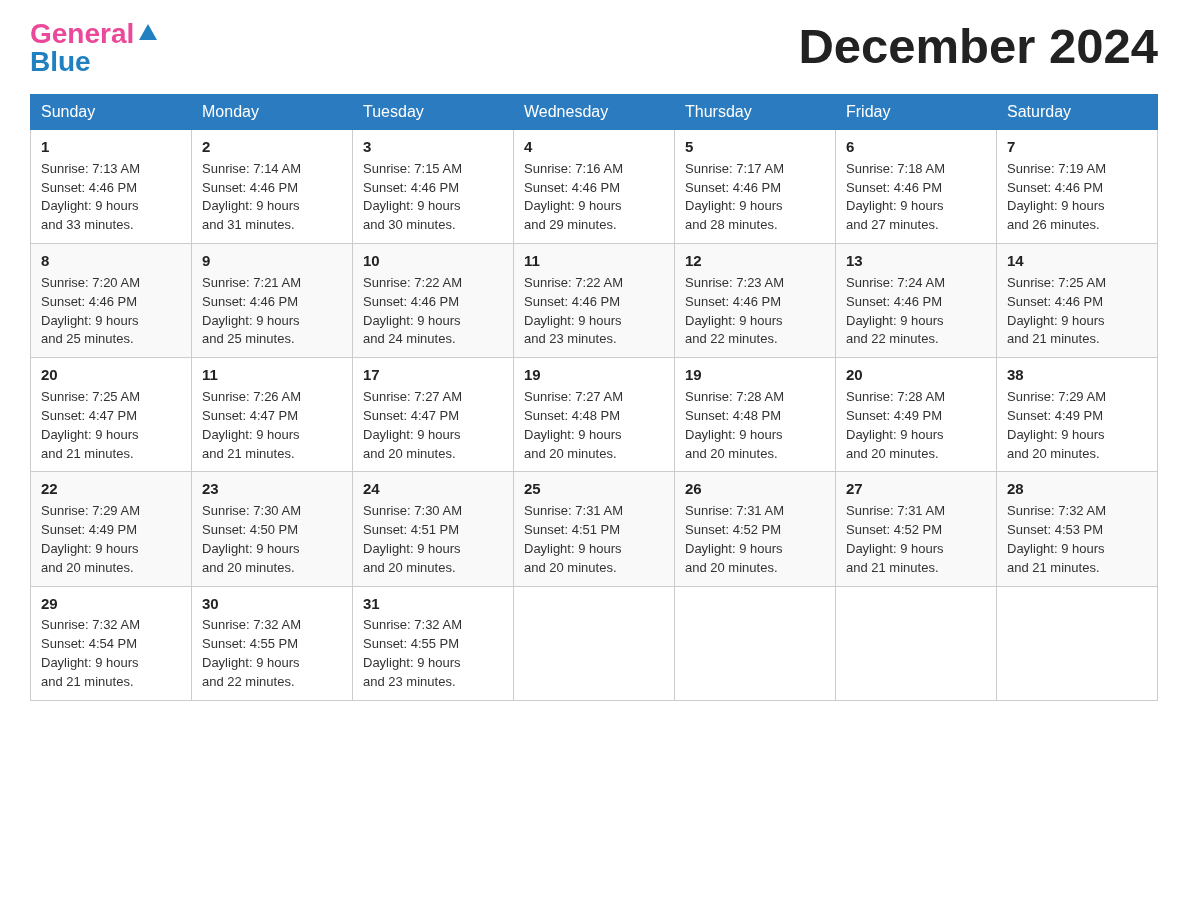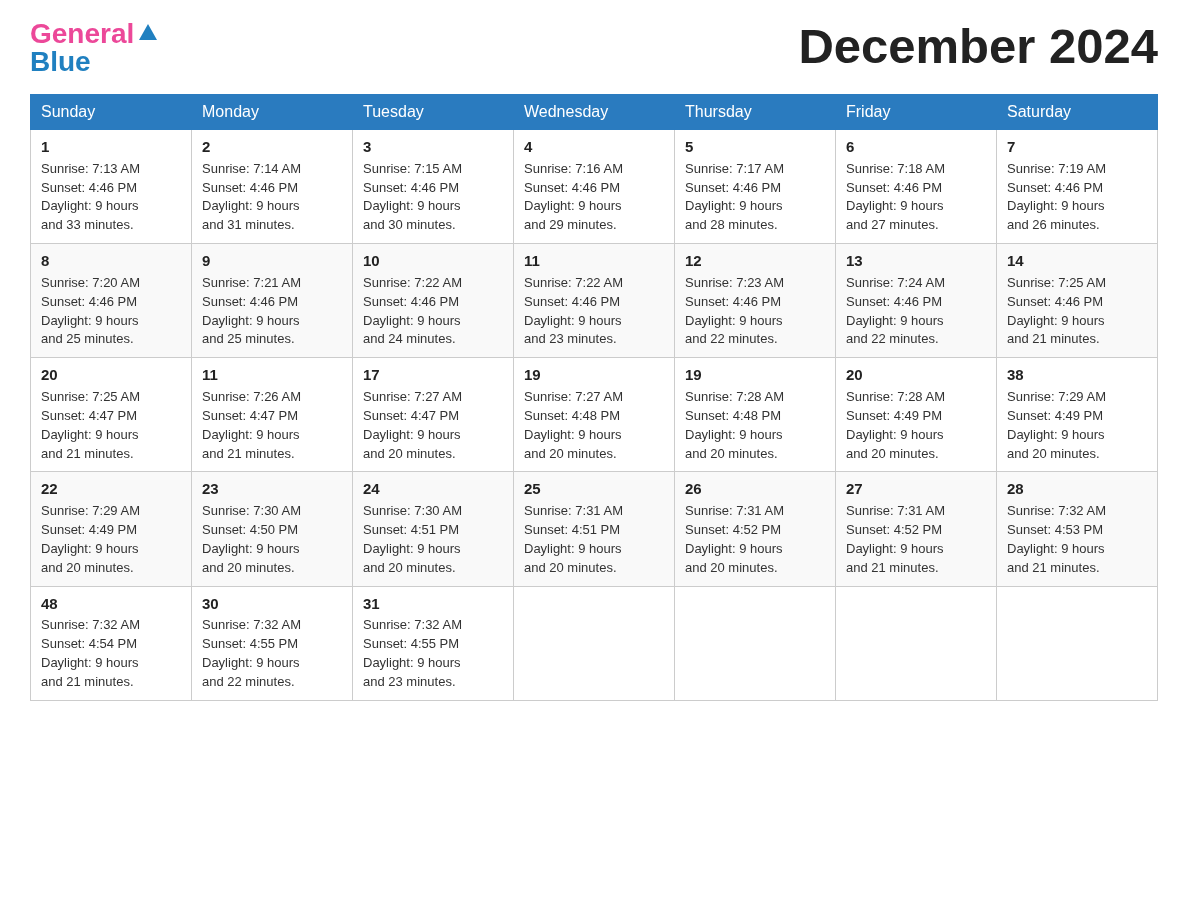--- a/index.html
+++ b/index.html
@@ -165,21 +165,21 @@
       <tr>
         <td><span class="day-number">22</span><span class="day-info">Sunrise: 7:29 AM<br>Sunset: 4:49 PM<br>Daylight: 9 hours<br>and 20 minutes.</span></td>
         <td><span class="day-number">23</span><span class="day-info">Sunrise: 7:30 AM<br>Sunset: 4:50 PM<br>Daylight: 9 hours<br>and 20 minutes.</span></td>
         <td><span class="day-number">24</span><span class="day-info">Sunrise: 7:30 AM<br>Sunset: 4:51 PM<br>Daylight: 9 hours<br>and 20 minutes.</span></td>
         <td><span class="day-number">25</span><span class="day-info">Sunrise: 7:31 AM<br>Sunset: 4:51 PM<br>Daylight: 9 hours<br>and 20 minutes.</span></td>
         <td><span class="day-number">26</span><span class="day-info">Sunrise: 7:31 AM<br>Sunset: 4:52 PM<br>Daylight: 9 hours<br>and 20 minutes.</span></td>
         <td><span class="day-number">27</span><span class="day-info">Sunrise: 7:31 AM<br>Sunset: 4:52 PM<br>Daylight: 9 hours<br>and 21 minutes.</span></td>
         <td><span class="day-number">28</span><span class="day-info">Sunrise: 7:32 AM<br>Sunset: 4:53 PM<br>Daylight: 9 hours<br>and 21 minutes.</span></td>
       </tr>
       <tr>
-        <td><span class="day-number">48</span><span class="day-info">Sunrise: 7:32 AM<br>Sunset: 4:54 PM<br>Daylight: 9 hours<br>and 21 minutes.</span></td>
+        <td><span class="day-number">29</span><span class="day-info">Sunrise: 7:32 AM<br>Sunset: 4:54 PM<br>Daylight: 9 hours<br>and 21 minutes.</span></td>
         <td><span class="day-number">30</span><span class="day-info">Sunrise: 7:32 AM<br>Sunset: 4:55 PM<br>Daylight: 9 hours<br>and 22 minutes.</span></td>
         <td><span class="day-number">31</span><span class="day-info">Sunrise: 7:32 AM<br>Sunset: 4:55 PM<br>Daylight: 9 hours<br>and 23 minutes.</span></td>
         <td class="empty-cell"></td>
         <td class="empty-cell"></td>
         <td class="empty-cell"></td>
         <td class="empty-cell"></td>
       </tr>
     </tbody>
 </table>
 

